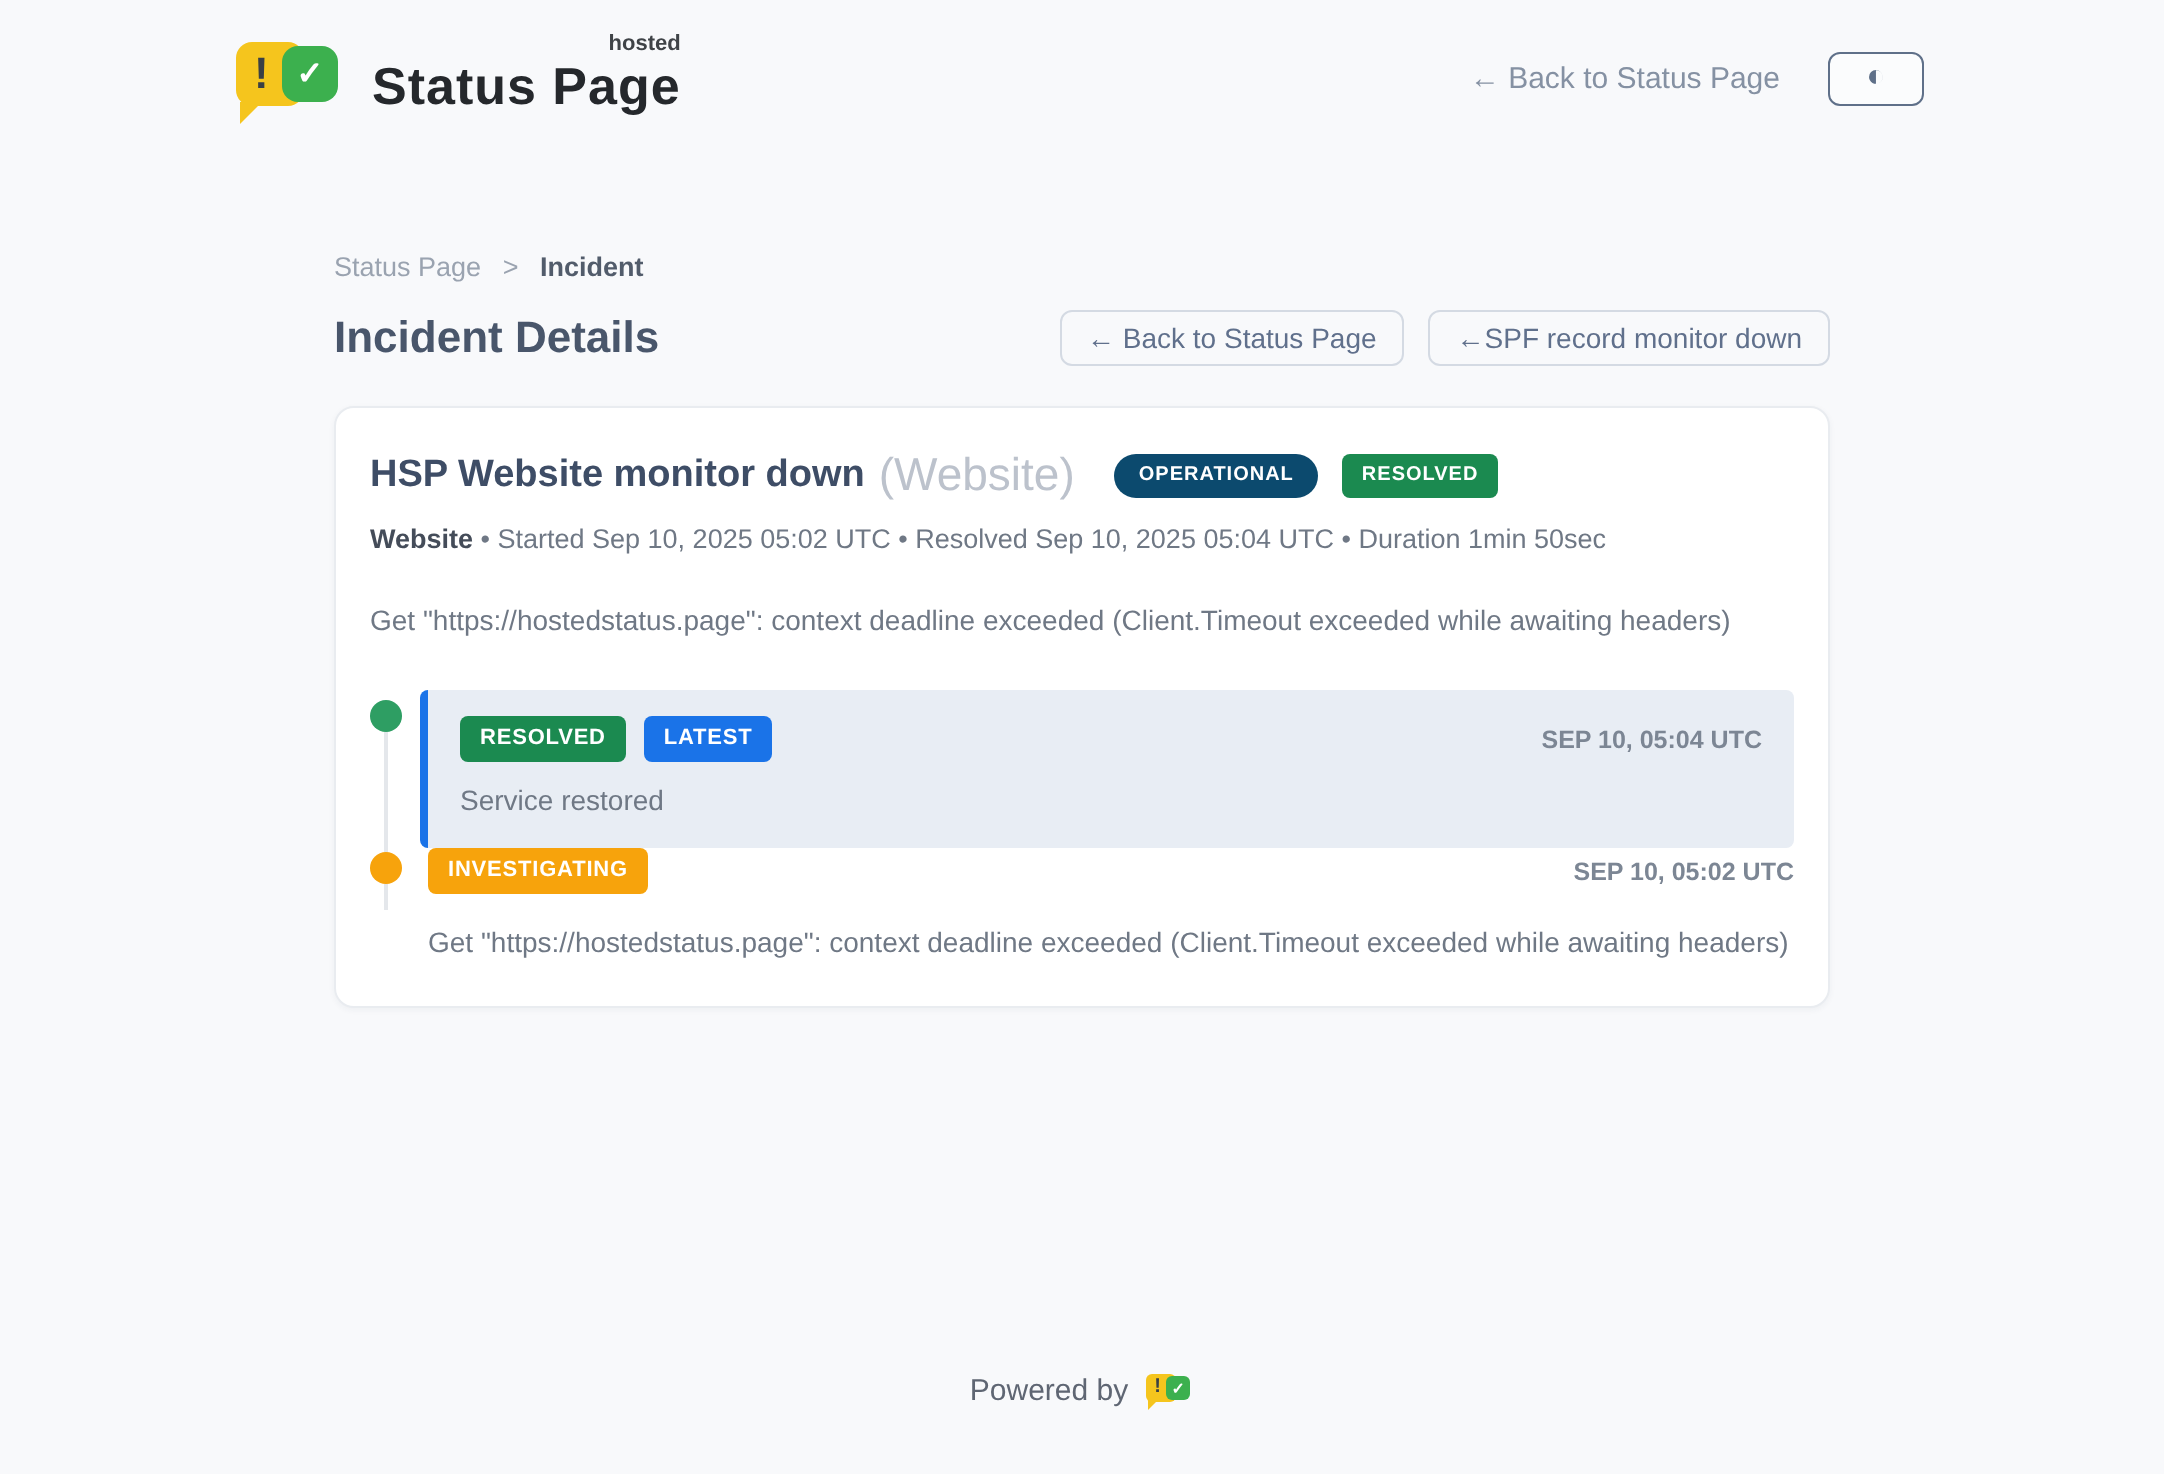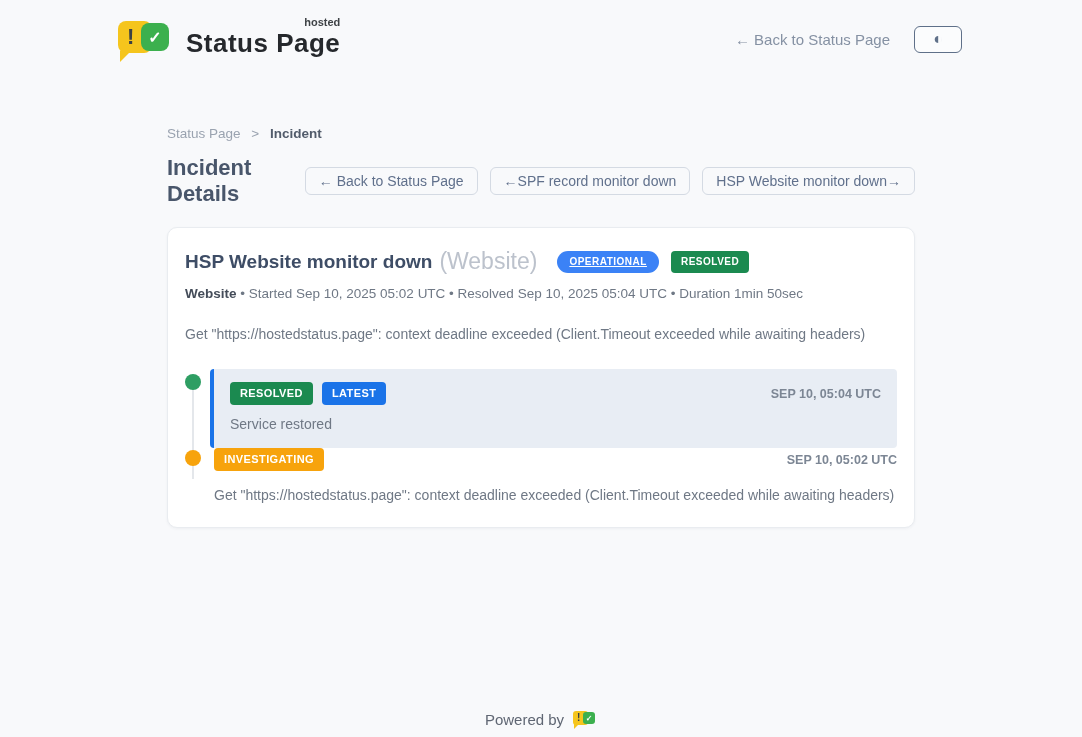--- a/index.html
+++ b/index.html
@@ -72,21 +72,21 @@
     box-shadow:0 1px 3px rgba(40,50,70,.05);
     padding:20px 17px 24px 17px;
   }
   .card-title-row { display:flex; align-items:center; flex-wrap:wrap; }
   .incident-title { font-size:19px; font-weight:700; color:#3e4d66;text-align:center; }
   .incident-component { font-size:23px; font-weight:400; color:#bcc2cc; margin-left:7px; }
   .badge {
     display:inline-block; color:#fff; font-weight:700;
     font-size:10px; letter-spacing:.5px; line-height:1;
   }
-  .badge-operational { background:#3b82f6; border-radius:999px; padding:6px 12px; margin-left:20px;text-decoration:underline; }
+  .badge-operational { background:#0c4a6e; border-radius:999px; padding:6px 12px; margin-left:20px; }
   .badge-resolved-hd { background:#1b8a50; border-radius:4px; padding:6px 10px; margin-left:12px; }
   .meta-row { margin-top:11px; font-size:13.5px; color:#6f7885; }
   .meta-component { font-weight:700; color:#444c59;text-align:center; }
   .description { margin-top:25px; font-size:14px; color:#6f7885; }
 
   
   .timeline { position:relative; margin-top:27px; }
   .tl-line {
     position:absolute; left:7px; top:18px; width:2px; height:92px;
     background:#e4e7eb;
@@ -164,21 +164,20 @@
     <span class="root">Status Page</span>
     <span class="sep">&gt;</span>
     <span class="current">Incident</span>
   </div>
 
   <div class="title-row">
     <h1 class="page-title">Incident Details</h1>
     <div class="nav-btns">
       <button class="nav-btn">← Back to Status Page</button>
       <button class="nav-btn">←SPF record monitor down</button>
-      <button class="nav-btn">HSP Website monitor down→</button>
     </div>
   </div>
 
   <div class="card">
     <div class="card-title-row">
       <span class="incident-title">HSP Website monitor down</span>
       <span class="incident-component">(Website)</span>
       <span class="badge badge-operational">OPERATIONAL</span>
       <span class="badge badge-resolved-hd">RESOLVED</span>
     </div>

